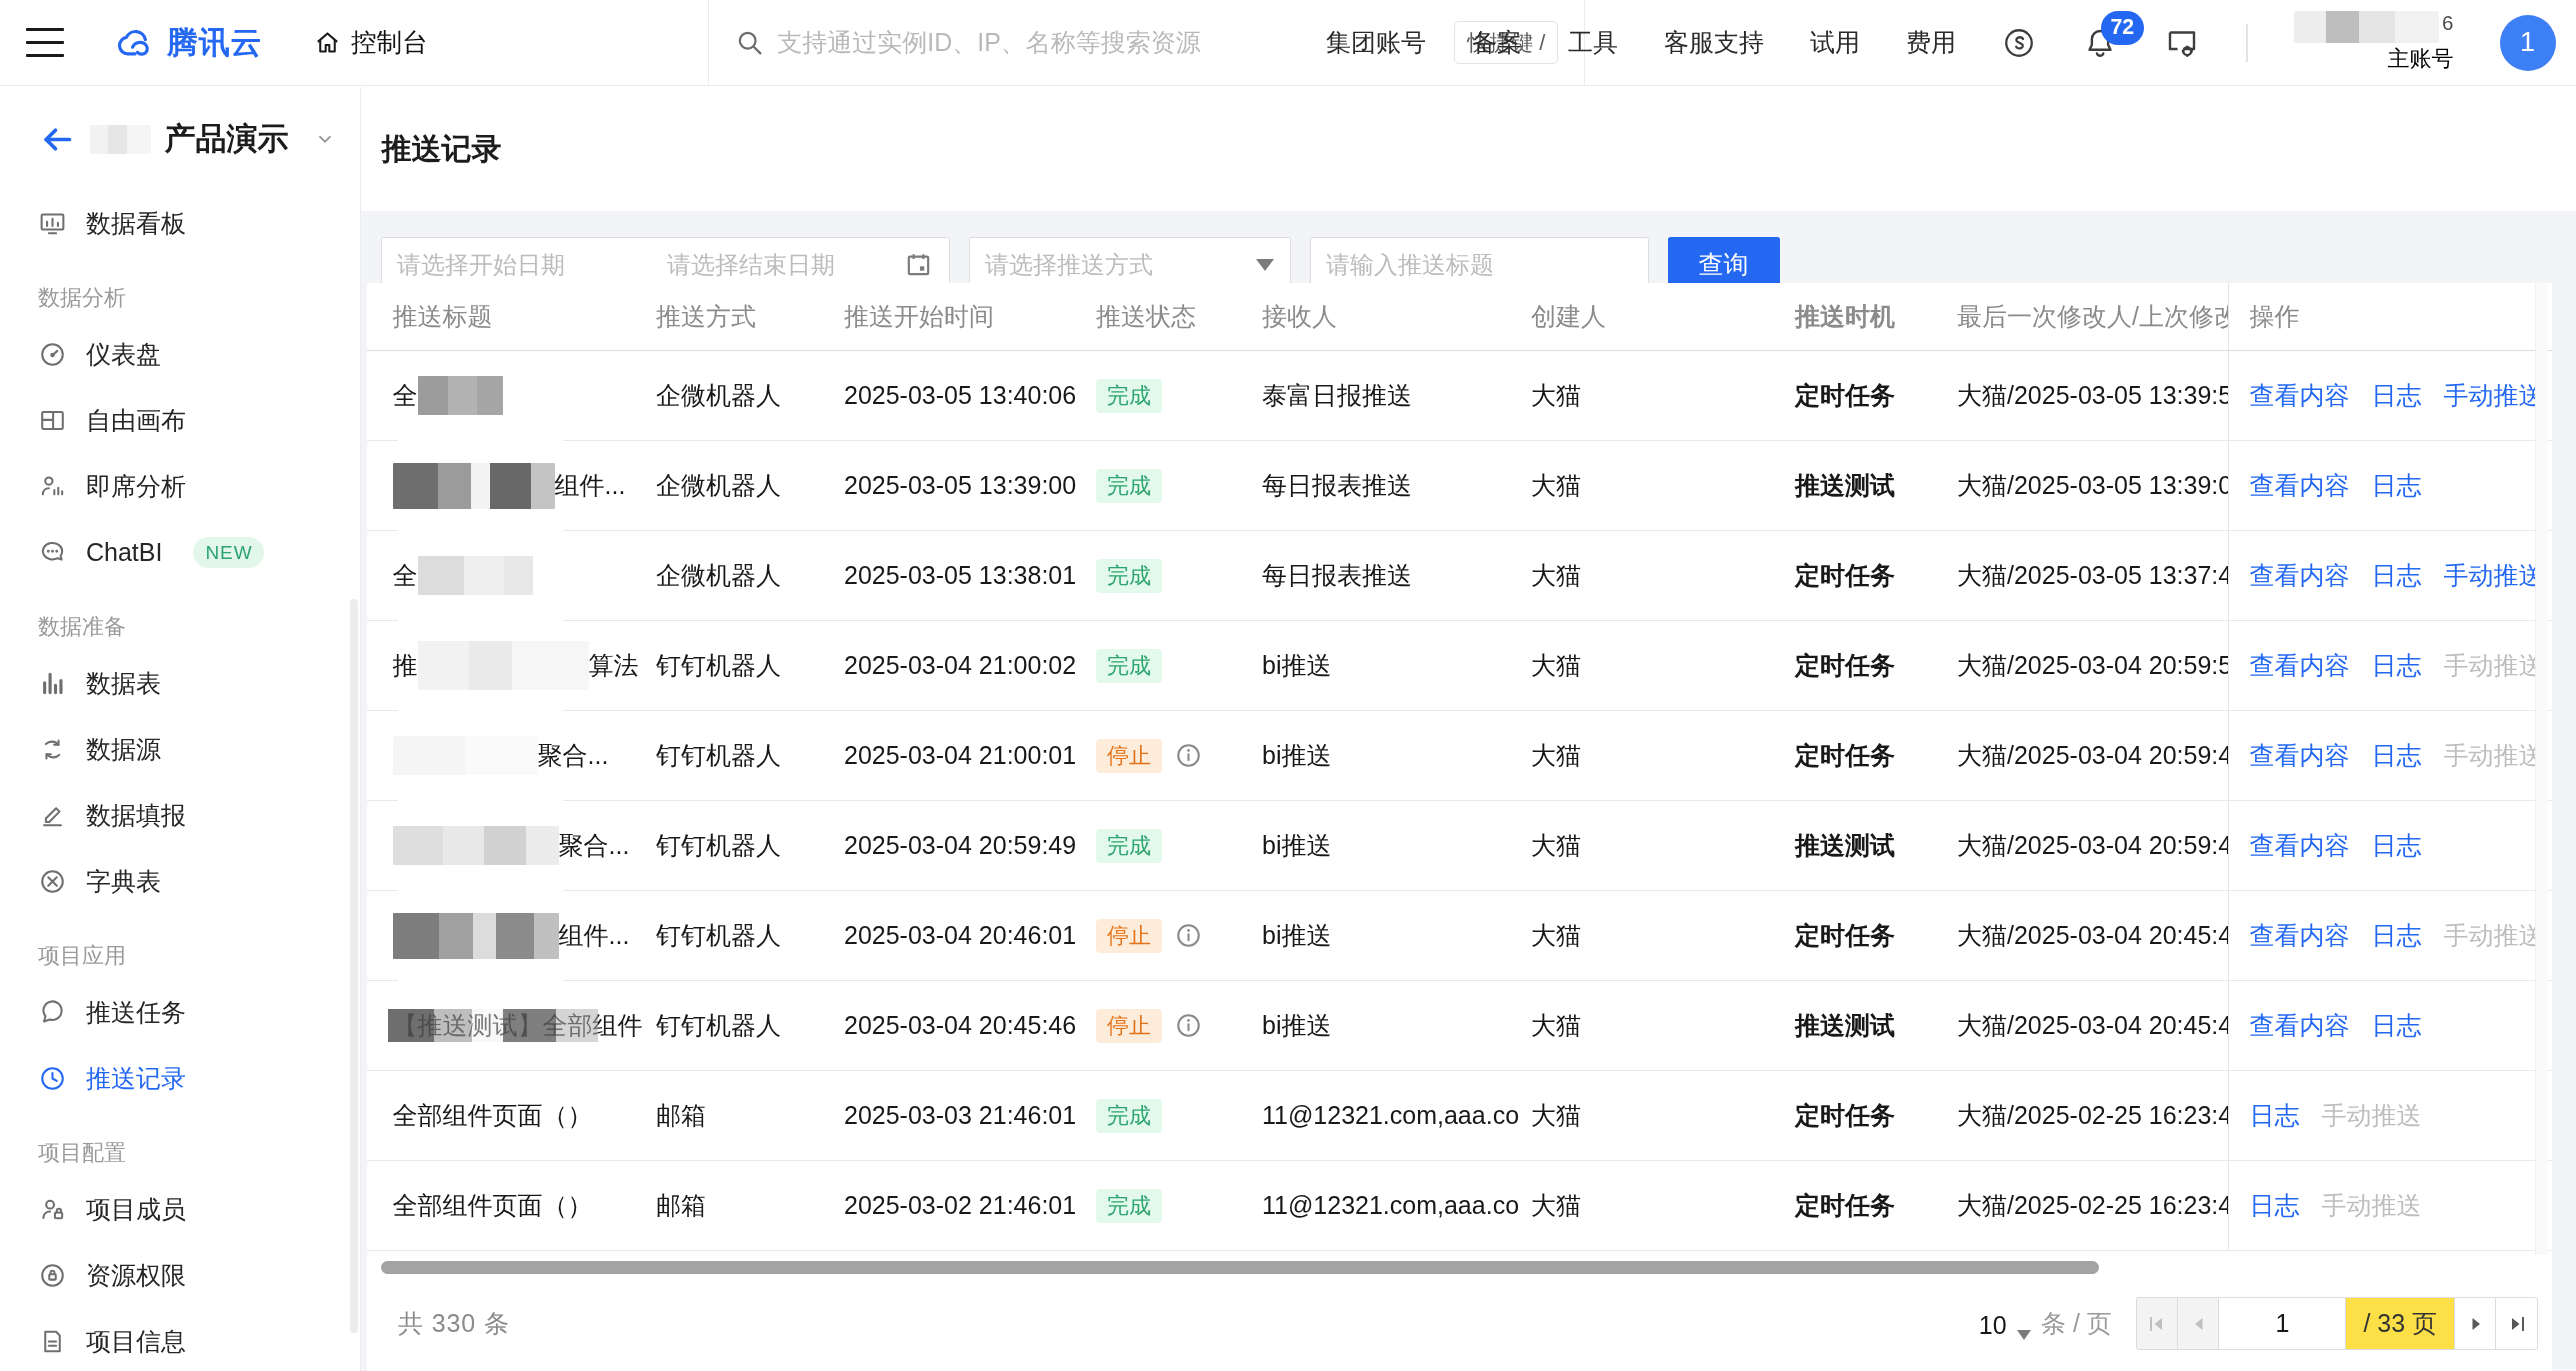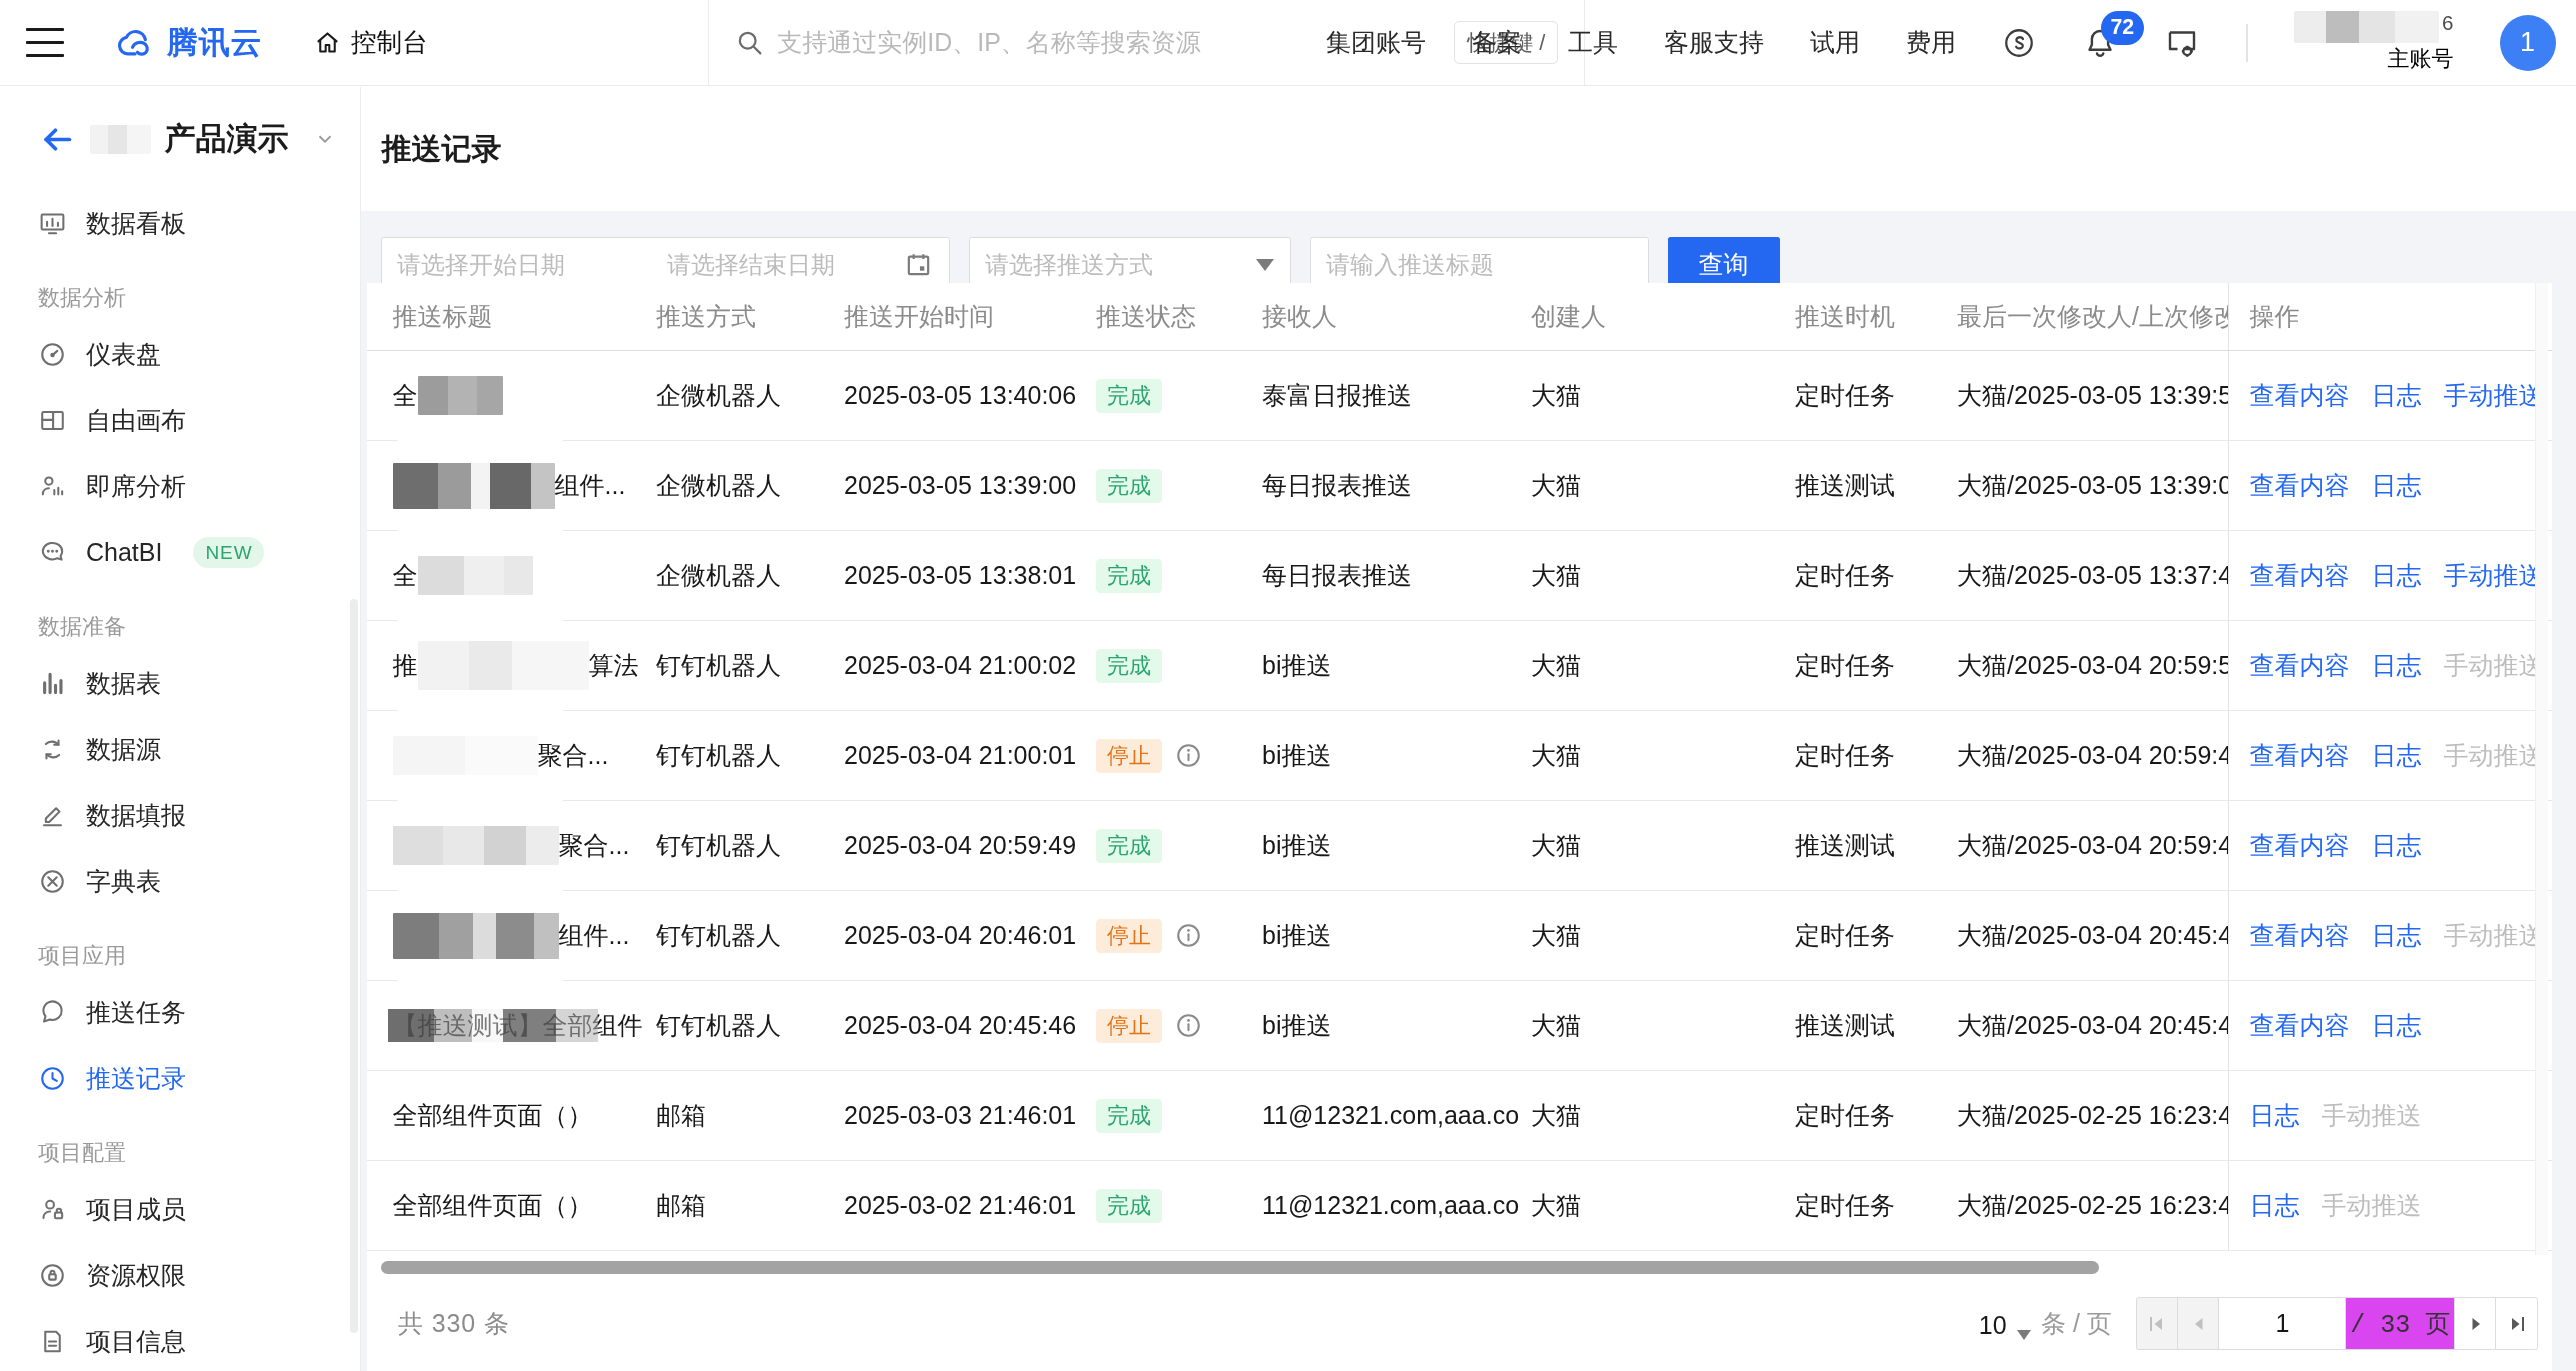--- a/index.html
+++ b/index.html
@@ -59,21 +59,21 @@
   .t-head{display:flex;height:68px;align-items:center;border-bottom:1.7px solid #dcdcdc;box-sizing:border-box;}
   .t-head .th{font-size:25px;color:#8b8b8b;white-space:nowrap;overflow:hidden;box-sizing:border-box;}
   .t-row{display:flex;height:90px;align-items:center;border-bottom:0.9px solid #e9e9e9;box-sizing:border-box;background:#fff;}
   .td{font-size:25px;color:#181818;white-space:nowrap;overflow:hidden;box-sizing:border-box;position:relative;z-index:3;}
   .c-title{width:277px;padding-left:25.6px;display:flex;align-items:center;}
   .c-method{width:188px;padding-left:12px;}
   .c-start{width:252px;padding-left:12px;}
   .c-status{width:166px;padding-left:12px;display:flex;align-items:center;gap:12px;}
   .c-recv{width:269px;padding-left:12px;}
   .c-creator{width:264px;padding-left:12px;}
-  .c-timing{width:162px;padding-left:12px;}
+  .c-timing{width:162px;padding-left:12px;font-weight:bold;}
   .c-mod{width:283px;padding-left:12px;}
   .c-ops{width:324px;padding-left:20.5px;display:flex;align-items:center;gap:22px;background:#fff;height:100%;}
   .t-head .c-ops,.t-row .c-ops{border-left:1.7px solid #e4e4e4;}
   .status-pill{display:inline-block;padding:6px 11px;border-radius:4.3px;font-size:22px;line-height:1;}
   .status-success{color:#2ba471;background:#e3f9e9;}
   .status-warning{color:#e37318;background:#fdecda;}
   .op-link{color:#2468f2;cursor:pointer;}
   .op-link.disabled{color:#bdbdbd;cursor:default;}
   
   .mz{display:inline-block;height:39px;border-radius:0.9px;flex:none;}
@@ -95,21 +95,21 @@
   .pager-right{margin-left:auto;display:flex;align-items:center;gap:24px;}
   .size-sel{display:flex;align-items:flex-end;gap:10.2px;font-size:25px;color:#181818;cursor:pointer;}
   .size-sel .caret{border-left-width:7.7px;border-right-width:7.7px;border-top-width:10.2px;}
   .size-unit{color:#9a9a9a;}
   .pg-group{display:flex;align-items:stretch;height:53px;}
   .pg-btn{width:43px;border:1.7px solid #dcdcdc;margin-left:-1.7px;display:flex;align-items:center;justify-content:center;background:#fff;box-sizing:border-box;cursor:pointer;}
   .pg-btn.disabled{background:#f3f3f3;cursor:default;}
   .pg-btn:first-child{margin-left:0;border-radius:2.6px 0 0 2.6px;}
   .pg-btn:last-child{border-radius:0 2.6px 2.6px 0;}
   .pg-input{width:128px;border:1.7px solid #dcdcdc;margin-left:-1.7px;display:flex;align-items:center;justify-content:center;font-size:25px;color:#181818;background:#fff;box-sizing:border-box;}
-  .pg-total{width:111px;border:1.7px solid #dcdcdc;margin-left:-1.7px;display:flex;align-items:center;justify-content:center;font-size:25px;color:#333;background:#d946ef;box-sizing:border-box;white-space:nowrap;font-family:Liberation Mono, monospace;}
+  .pg-total{width:111px;border:1.7px solid #dcdcdc;margin-left:-1.7px;display:flex;align-items:center;justify-content:center;font-size:25px;color:#333;background:#fde047;box-sizing:border-box;white-space:nowrap;}
 </style>
 </head>
 <body>
 
 <header class="navbar">
   <div class="nav-left">
     <div class="hamburger">
         <i></i>
         <i></i>
         <i></i>

